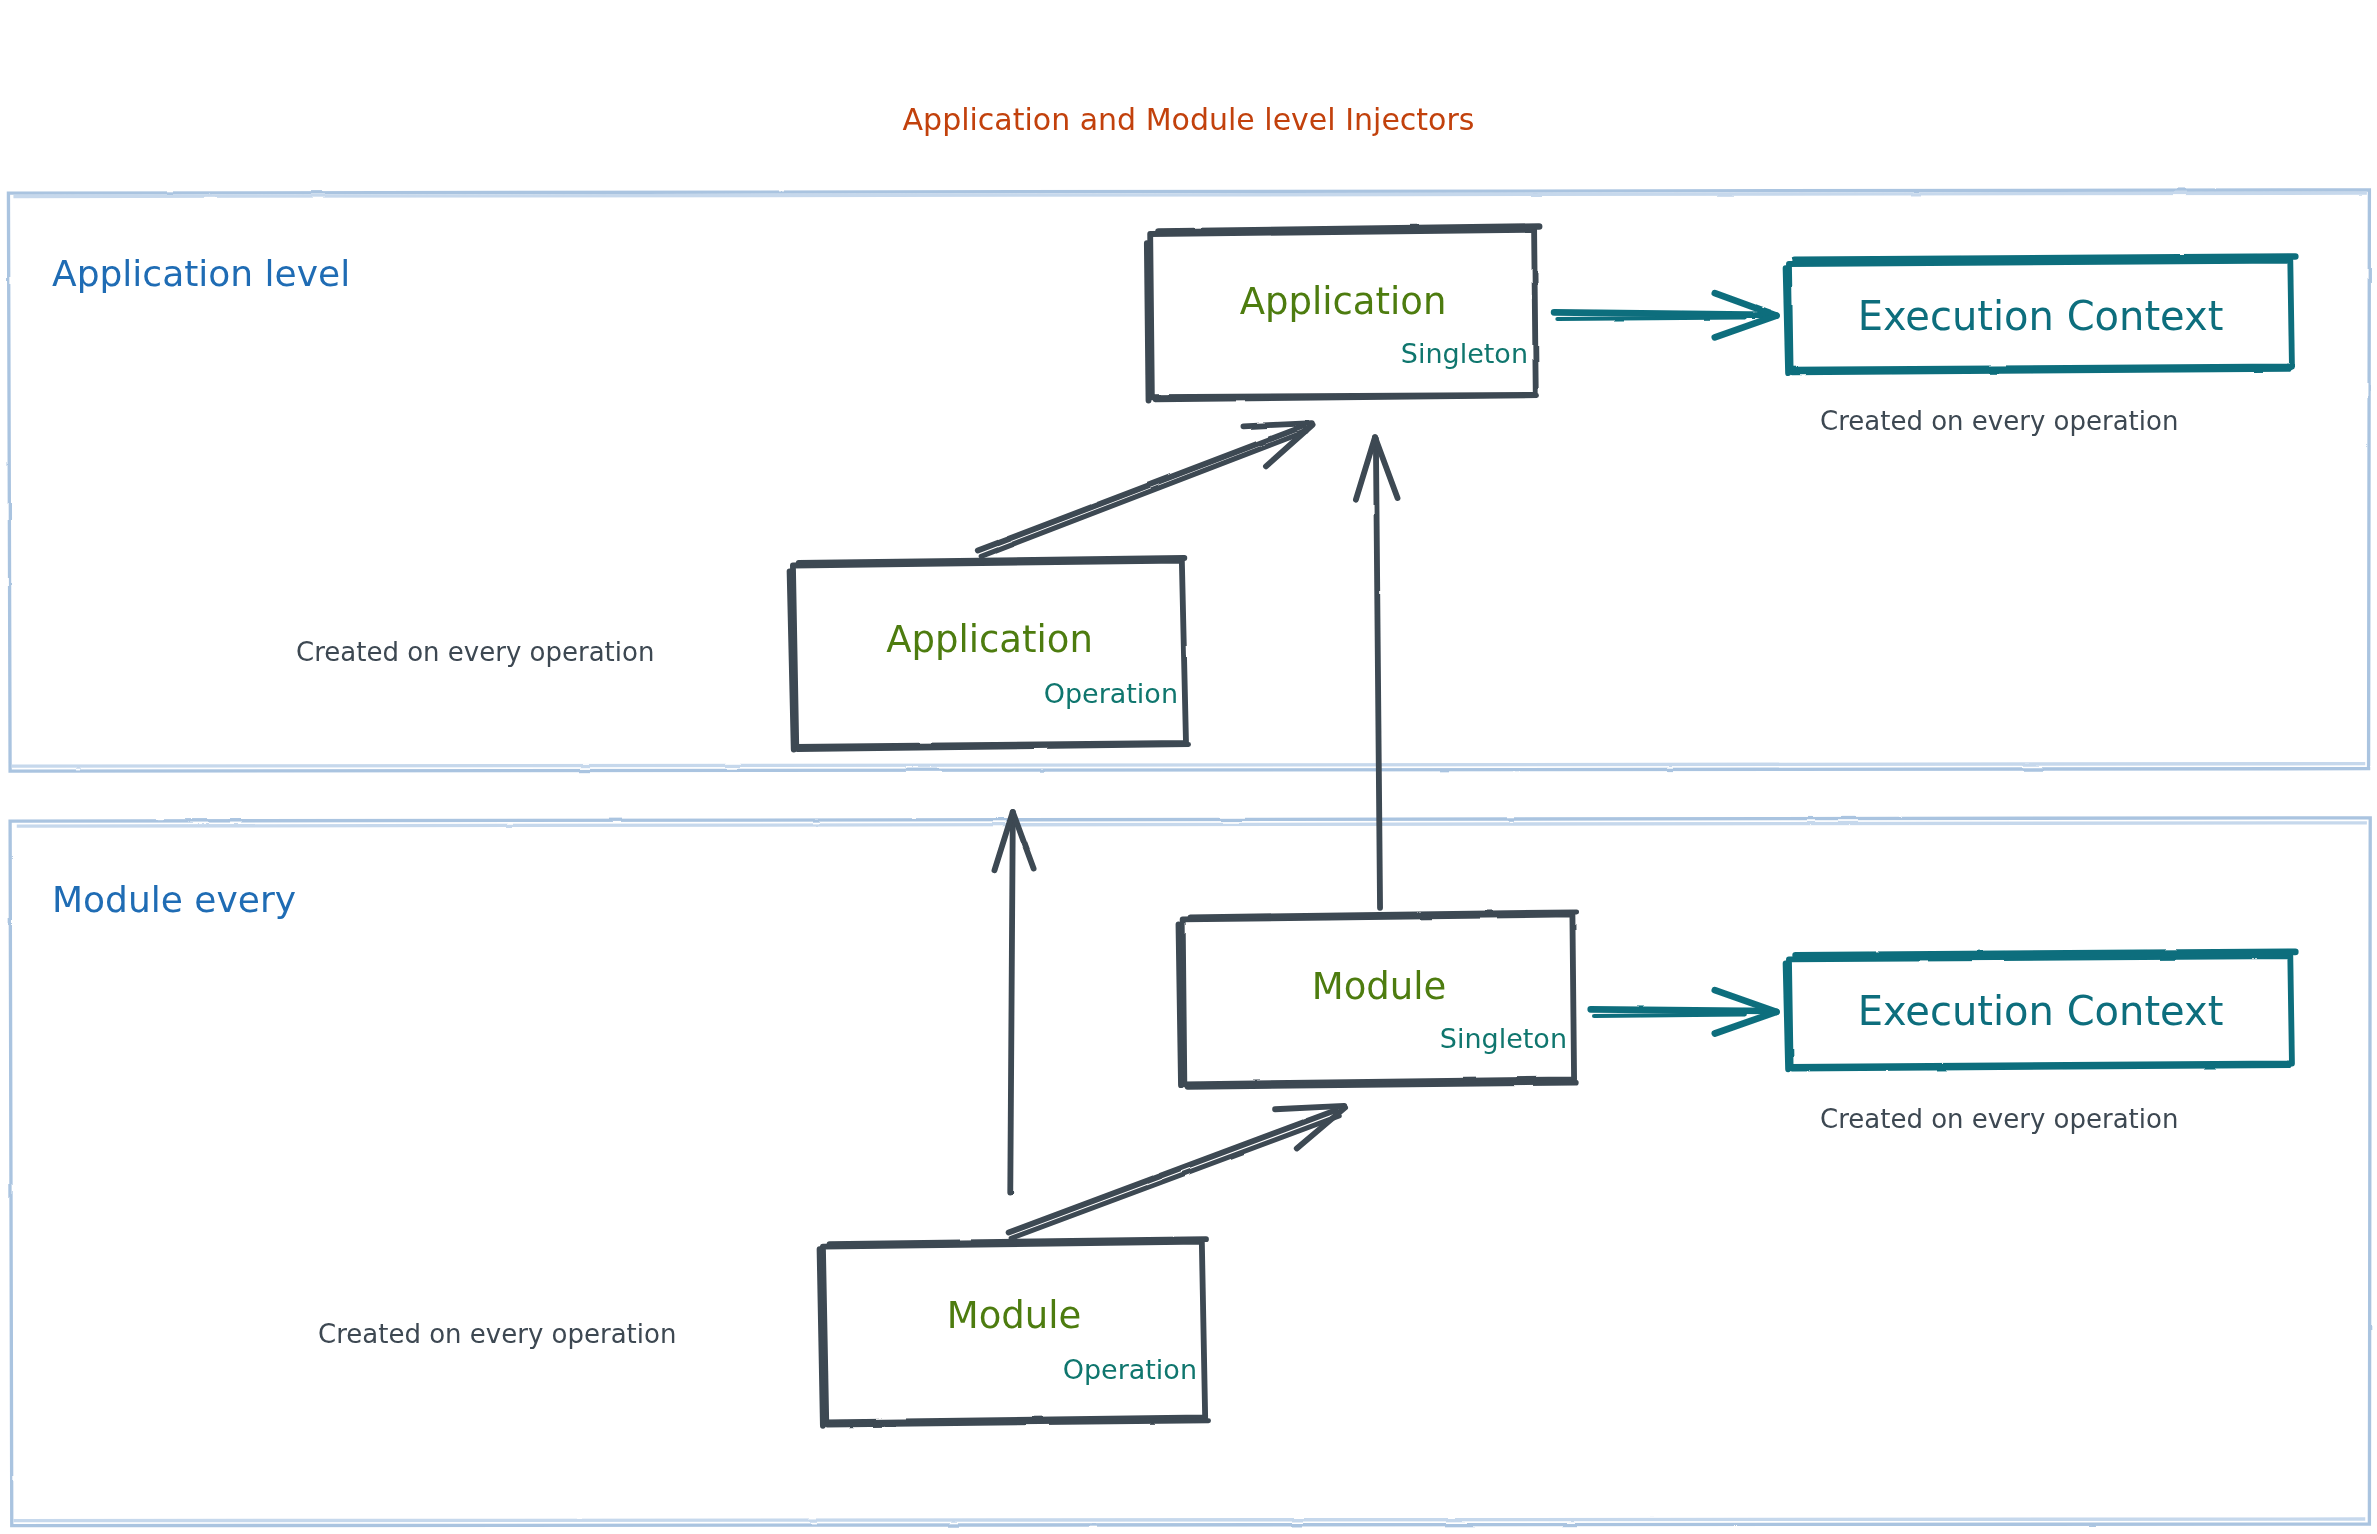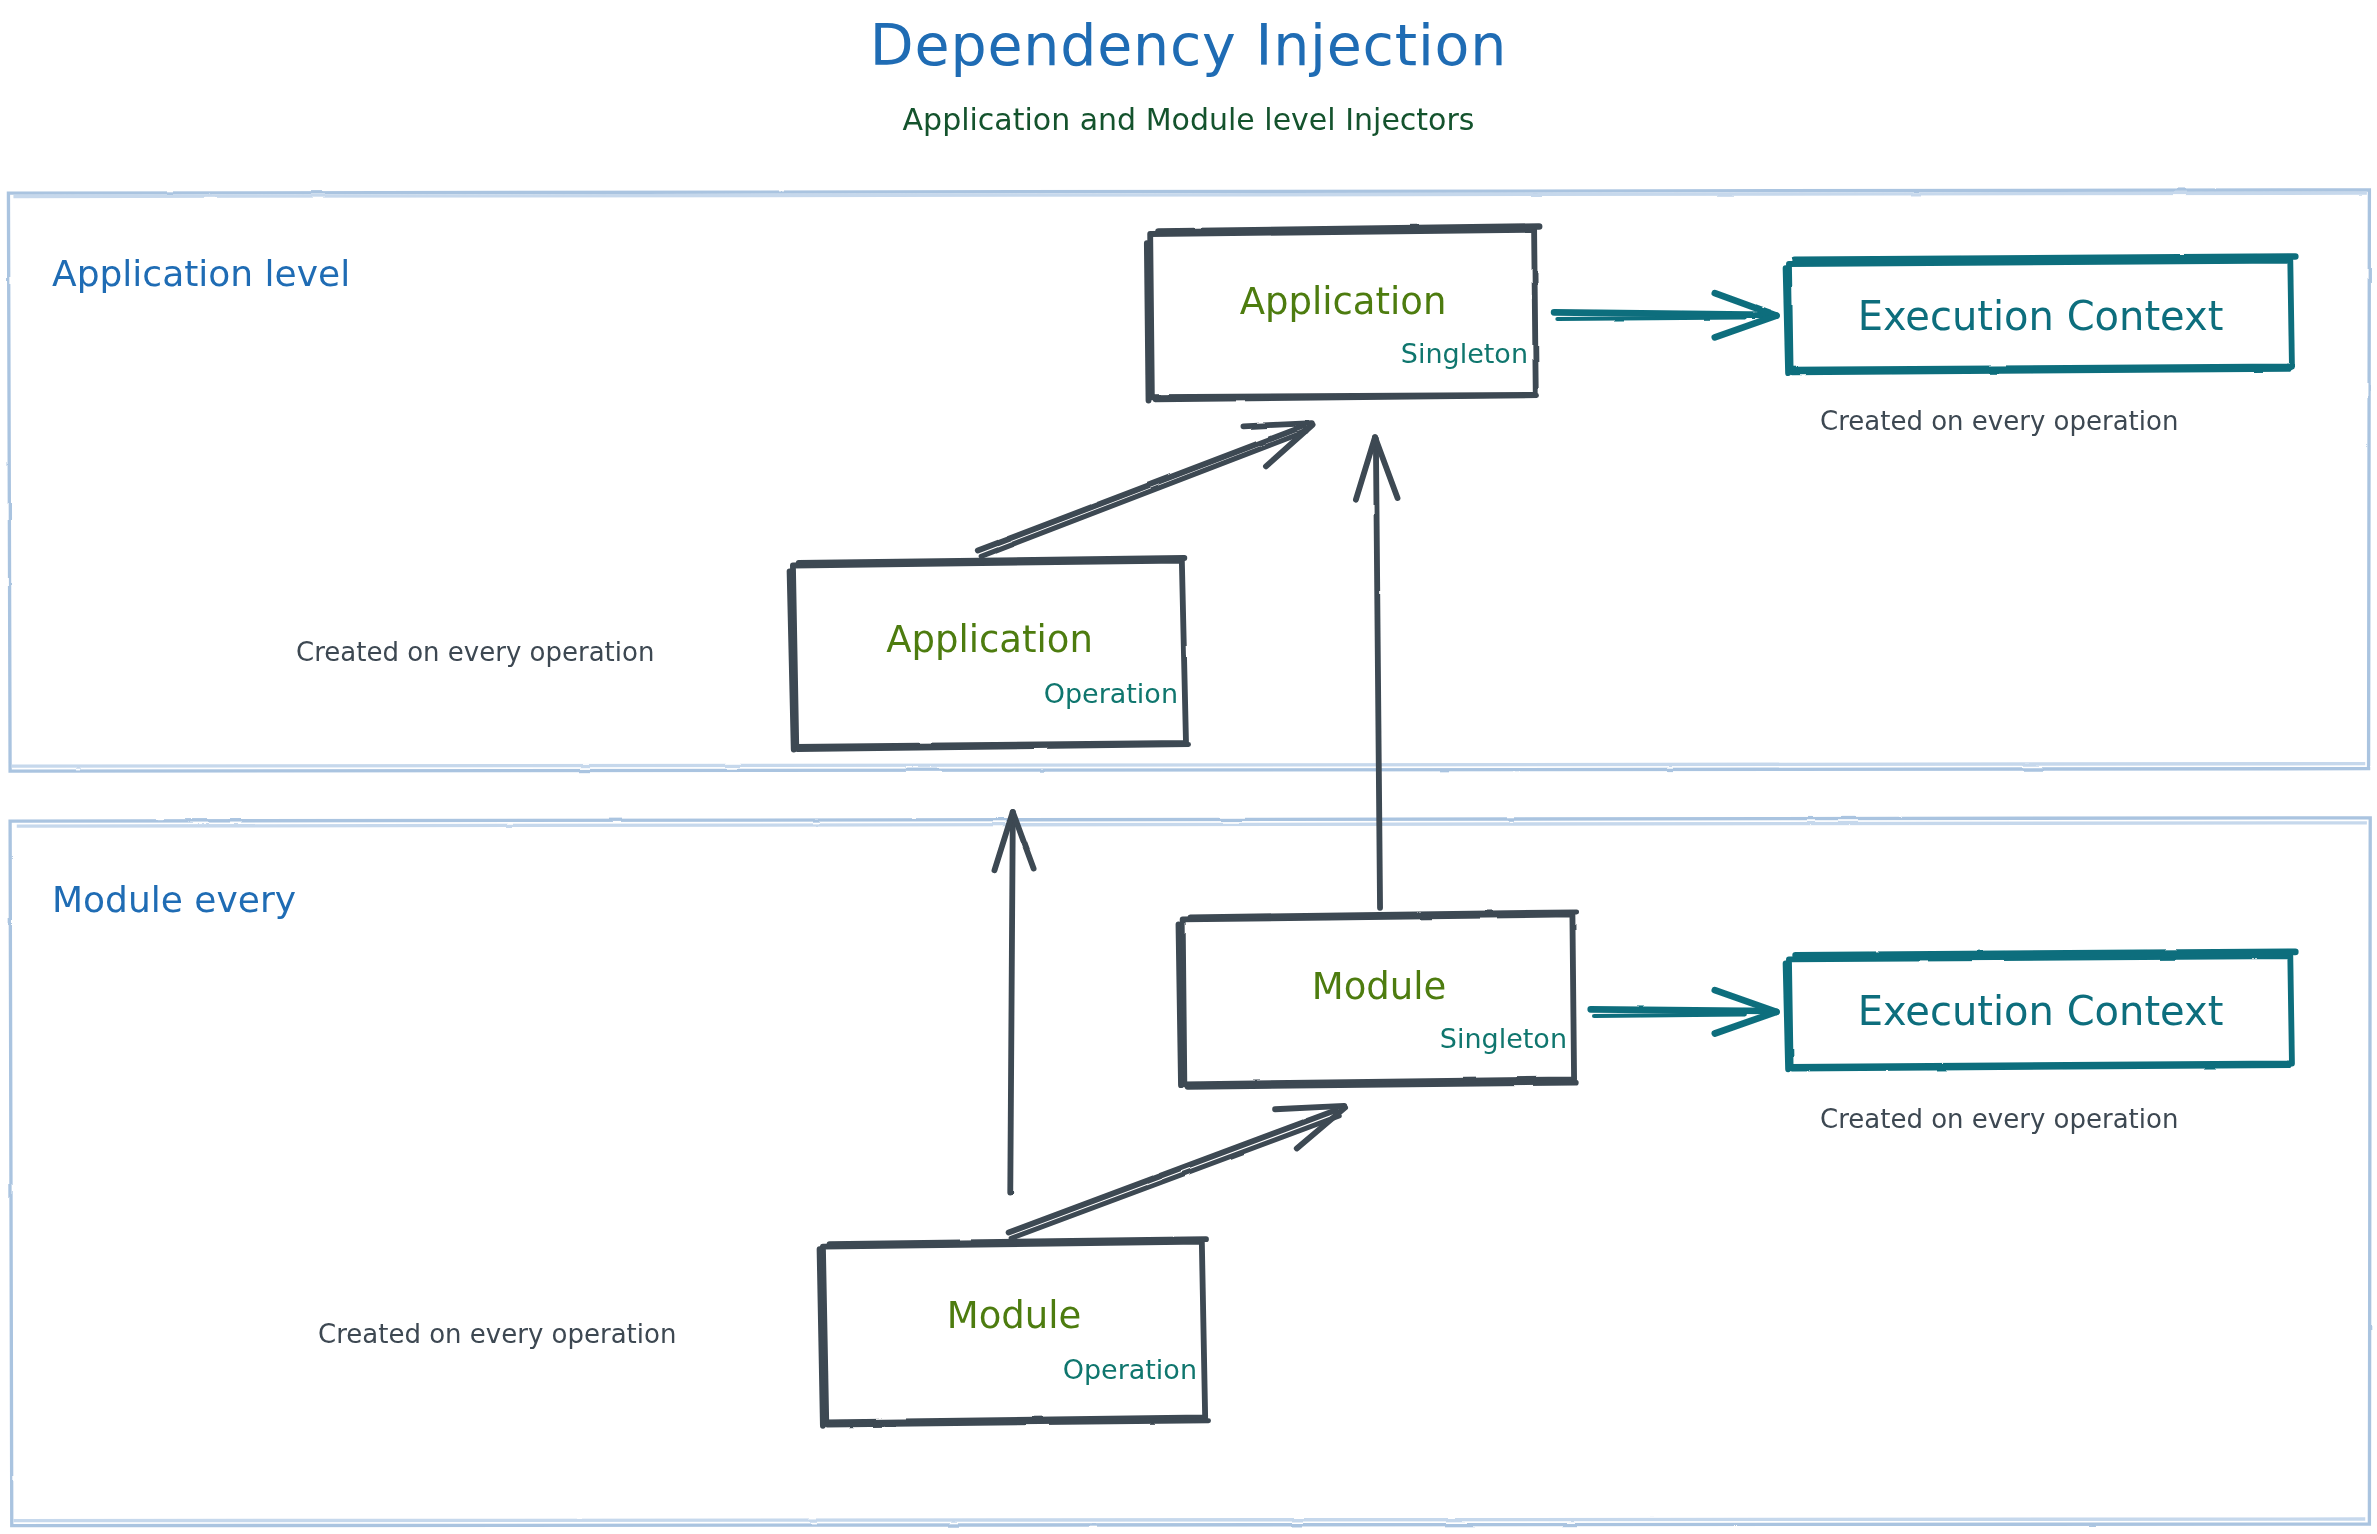--- a/index.html
+++ b/index.html
@@ -39,21 +39,21 @@
     font-size: 57px;
     color: #1f6cb4;
     letter-spacing: 0.8px;
     font-weight: 500;
   }
   .subtitle {
     left: 0; top: 102px;
     width: 2377px;
     text-align: center;
     font-size: 30px;
-    color: #14532d;
+    color: #c2410c;
   }
   .lane-label {
     font-size: 36px;
     color: #1f6cb4;
     font-weight: 400;
     margin-top: 8px;
   }
   #lane-app-label { left: 52px; top: 245px; }
   #lane-mod-label { left: 52px; top: 871px; }
 
@@ -187,21 +187,20 @@
     </g>
 
     <g filter="url(#rough)">
       <path d="M1910 1212 L2128 1214" fill="none" stroke="#0d6e7d" stroke-width="8" stroke-linecap="round"></path>
       <path d="M1914 1220 L2095 1218" fill="none" stroke="#0d6e7d" stroke-width="5" stroke-linecap="round"></path>
       <path d="M2059 1189 L2133 1215" fill="none" stroke="#0d6e7d" stroke-width="8" stroke-linecap="round"></path>
       <path d="M2059 1241 L2133 1215" fill="none" stroke="#0d6e7d" stroke-width="8" stroke-linecap="round"></path>
     </g>
   </svg>
 
-  <div class="txt title">Dependency Injection</div>
   <div class="txt subtitle">Application and Module level Injectors</div>
 
   <div class="txt lane-label" id="lane-app-label">Application level</div>
   <div class="txt lane-label" id="lane-mod-label">Module every</div>
 
   <div class="node-box" style="left:1150px; top:230px; width:386px; height:167px;">
     <div class="node-title" style="top:50px;">Application</div>
     <div class="node-scope" style="top:108px;">Singleton</div>
   </div>
 

